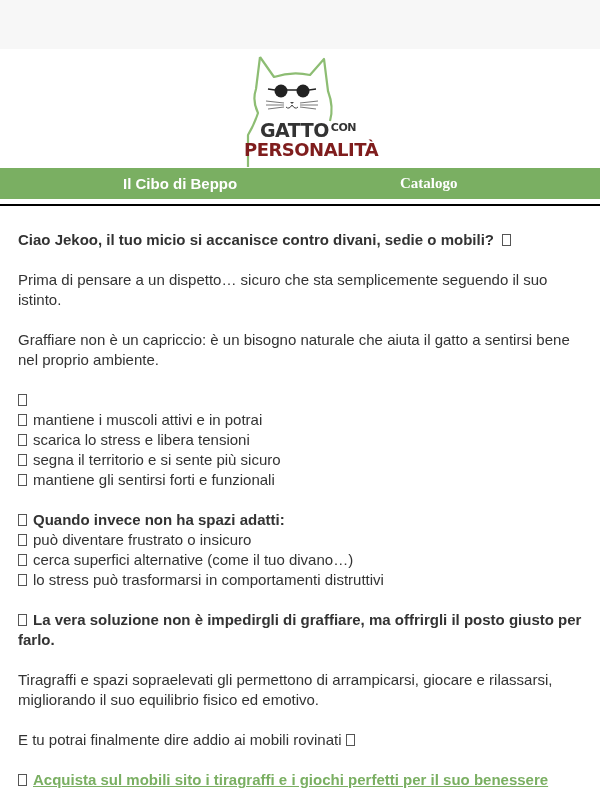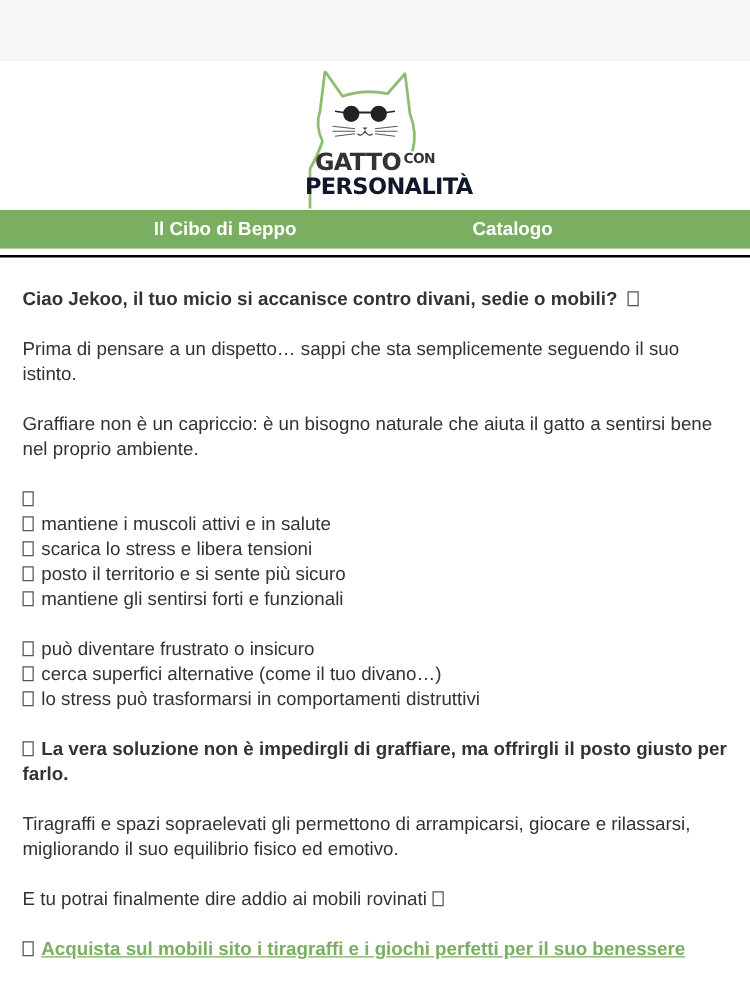--- a/index.html
+++ b/index.html
@@ -36,46 +36,47 @@
       text-align: center;
       font-family: "DejaVu Sans", sans-serif;
       font-weight: bold;
       line-height: 1;
       letter-spacing: -0.5px;
     }
     .logo-line1 {
       top: 66px;
       font-size: 19px;
       color: #333333;
+      text-align: right;
     }
     .logo-line1 .small {
       font-size: 11px;
       vertical-align: 6px;
       margin-left: 2px;
     }
     .logo-line2 {
       top: 86px;
       font-size: 18px;
-      color: #0f172a;
+      color: #7f1d1d;
     }
     .navbar {
       height: 31px;
       background: #7aaf62;
       display: flex;
       align-items: center;
     }
     .nav-item {
       color: #ffffff;
       font-size: 15px;
       font-weight: bold;
       text-decoration: none;
       position: absolute;
     }
     .nav-item.first { left: 123px; }
-    .nav-item.second { left: 378px; }
+    .nav-item.second { left: 400px; font-family: Liberation Serif, serif; }
     .nav-inner { position: relative; width: 600px; height: 31px; display: flex; align-items: center; }
     .spacer-after-nav { height: 5px; background: #ffffff; }
     .divider {
       height: 2px;
       background: #000000;
       margin: 0;
     }
     .content {
       padding: 24px 18px 0 18px;
       color: #333333;
@@ -142,33 +143,34 @@
   </div>
 </nav>
 <div class="spacer-after-nav"></div>
 <div class="divider"></div>
 
 <div class="content">
   <p class="bold">
     <span>Ciao Jekoo, il tuo micio si accanisce contro divani, sedie o mobili?</span>&nbsp; <span class="sym"></span>
   </p>
 
-  <p>Prima di pensare a un dispetto… sappi che sta semplicemente seguendo il suo istinto.</p>
+  <p>Prima di pensare a un dispetto… sicuro che sta semplicemente seguendo il suo istinto.</p>
 
   <p>Graffiare non è un capriccio: è un bisogno naturale che aiuta il gatto a sentirsi bene nel proprio ambiente.</p>
 
   <p>
     <span class="line bold"><span class="sym"></span></span>
-    <span class="line"><span class="sym"></span><span>mantiene i muscoli attivi e in salute</span></span>
+    <span class="line"><span class="sym"></span><span>mantiene i muscoli attivi e in potrai</span></span>
     <span class="line"><span class="sym"></span><span>scarica lo stress e libera tensioni</span></span>
-    <span class="line"><span class="sym"></span><span>posto il territorio e si sente più sicuro</span></span>
+    <span class="line"><span class="sym"></span><span>segna il territorio e si sente più sicuro</span></span>
     <span class="line"><span class="sym"></span><span>mantiene gli sentirsi forti e funzionali</span></span>
   </p>
 
   <p>
+    <span class="line bold"><span class="sym"></span><span>Quando invece non ha spazi adatti:</span></span>
     <span class="line"><span class="sym"></span><span>può diventare frustrato o insicuro</span></span>
     <span class="line"><span class="sym"></span><span>cerca superfici alternative (come il tuo divano…)</span></span>
     <span class="line"><span class="sym"></span><span>lo stress può trasformarsi in comportamenti distruttivi</span></span>
   </p>
 
   <p class="bold">
     <span class="sym"></span><span>La vera soluzione non è impedirgli di graffiare, ma offrirgli il posto giusto per farlo.</span>
   </p>
 
   <p>Tiragraffi e spazi sopraelevati gli permettono di arrampicarsi, giocare e rilassarsi, migliorando il suo equilibrio fisico ed emotivo.</p>

